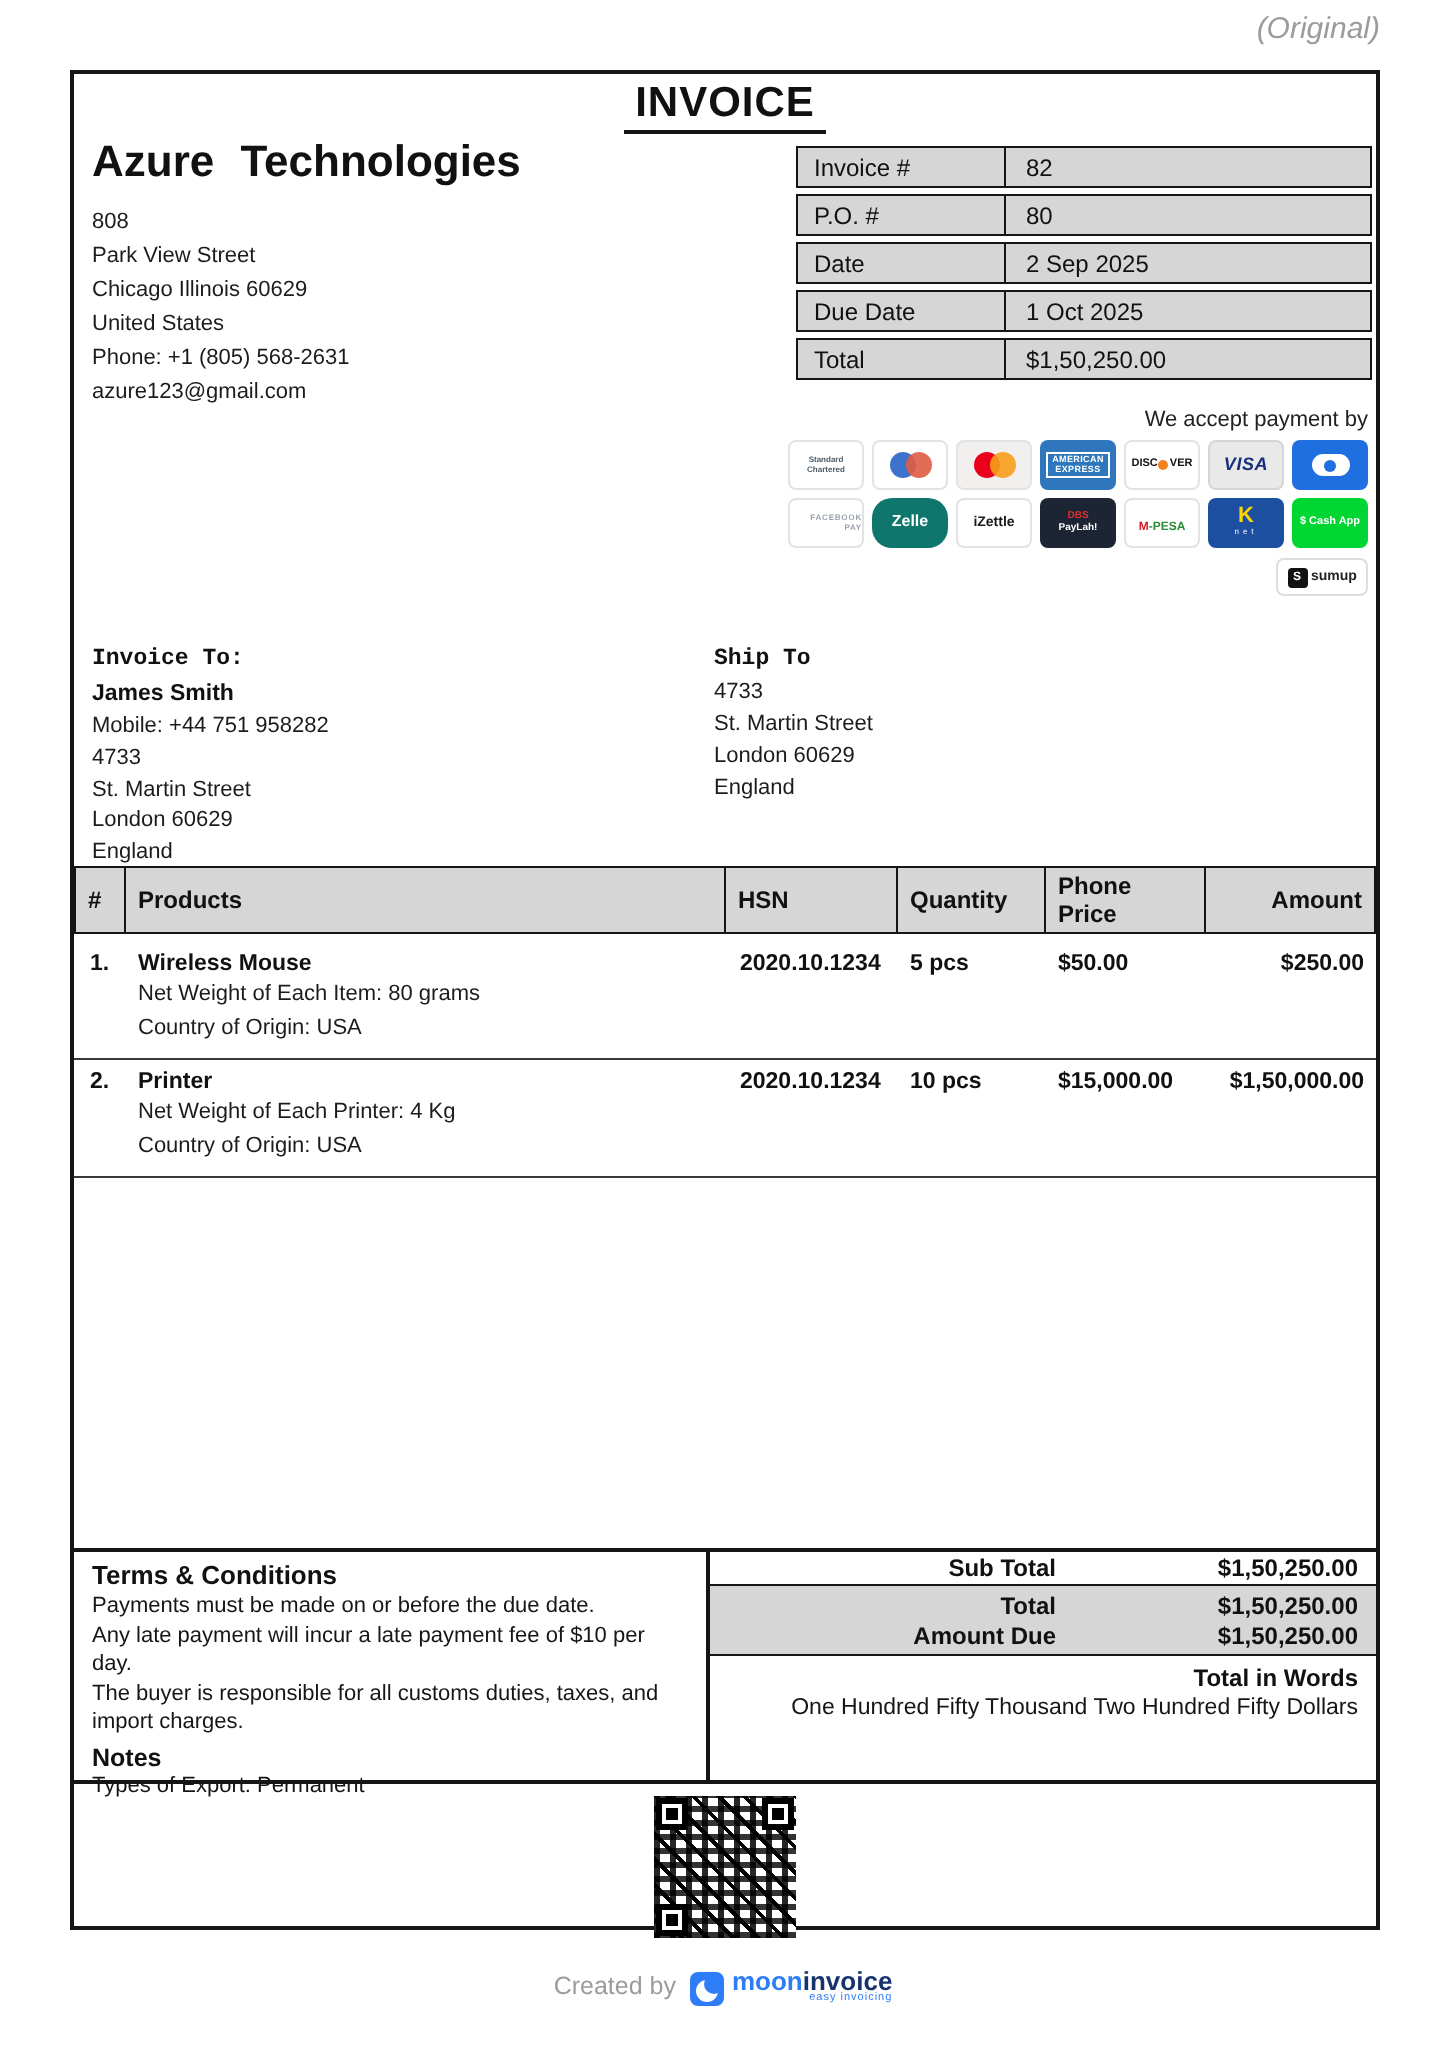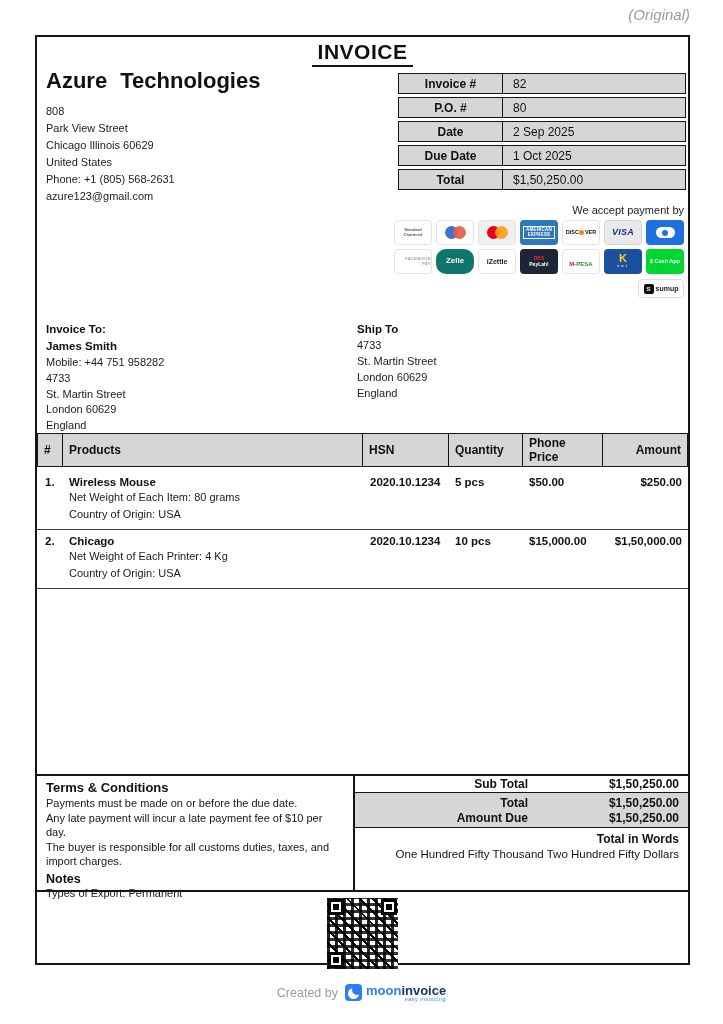--- a/index.html
+++ b/index.html
@@ -10,21 +10,21 @@
 
   .title-wrap { position:absolute; top:3px; left:0; width:100%; text-align:center; }
   .title { display:inline-block; font-size:21px; font-weight:bold; letter-spacing:.5px; border-bottom:2px solid #151515; padding:0 6px 1px; }
 
   .company { position:absolute; left:9px; top:31px; width:340px; }
   .company .name { font-size:22px; font-weight:bold; word-spacing:7px; margin-bottom:9px; }
   .company .line { font-size:11px; line-height:1.55; color:#1c1c1c; }
 
   .meta { position:absolute; top:33px; right:2px; width:288px; border-collapse:separate; border-spacing:0 3px; }
   .meta td { border:1.5px solid #151515; background:#d6d6d6; height:21px; font-size:12px; padding:1px 8px; }
-  .meta td.lbl { width:104px; font-weight:bold; text-align:center; border-right:none; }
+  .meta td.lbl { width:104px; font-weight:normal; text-align:left; border-right:none; }
   .meta td.val { text-align:left; padding-left:10px; border-left:1.5px solid #151515; }
 
   .payments { position:absolute; top:167px; right:4px; width:292px; text-align:right; }
   .payments .heading { font-size:11px; color:#222; margin-bottom:4px; }
   .badges { display:flex; flex-wrap:wrap; gap:4px; justify-content:flex-end; }
   .badge { width:38px; height:25px; border-radius:4px; border:1px solid #e3e3e3; background:#fff;
            display:flex; flex-direction:column; align-items:center; justify-content:center; overflow:hidden; line-height:1.05; }
   .badge.flat { border:none; }
   .sumup-row { display:flex; justify-content:flex-end; margin-top:5px; }
 
@@ -49,21 +49,21 @@
   .knet-k { color:#ffd400; font-size:11px; font-weight:bold; line-height:.9; }
   .knet-net { color:#fff; font-size:4px; letter-spacing:2px; }
   .cash-t { font-size:5.5px; font-weight:bold; color:#fff; }
   .sumup-badge { width:46px; height:19px; border:1px solid #ddd; border-radius:4px; background:#fff; display:flex; align-items:center; justify-content:center; gap:2px; }
   .sumup-sq { width:10px; height:10px; background:#111; border-radius:2px; color:#fff; font-size:6px; font-weight:bold; display:flex; align-items:center; justify-content:center; }
   .sumup-t { font-size:7px; font-weight:bold; color:#222; }
 
   .addresses { position:absolute; top:286px; left:0; width:100%; }
   .addr-left { position:absolute; left:9px; top:0; width:300px; }
   .addr-right { position:absolute; left:320px; top:0; width:300px; }
-  .addr-label { font-size:11.5px; font-weight:bold; margin-bottom:3px; }
+  .addr-label { font-size:11.5px; font-weight:bold; margin-bottom:3px;font-family:Liberation Mono, monospace; }
   .addr-name { font-size:11.5px; font-weight:bold; line-height:1.45; }
   .addr-line { font-size:11px; line-height:1.45; color:#1c1c1c; }
 
   .products { position:absolute; top:396px; left:0; width:100%; }
   .ptable { width:100%; border-collapse:separate; border-spacing:0; table-layout:fixed; }
   .ptable th { background:#d6d6d6; border:1.5px solid #151515; border-left:none; font-size:12px; text-align:left; height:23px; padding:2px 6px; }
   .ptable th:first-child { border-left:1px solid #151515; }
   .ptable th.r { text-align:right; }
   .col-num{width:26px;} .col-prod{width:300px;} .col-hsn{width:86px;} .col-qty{width:74px;} .col-up{width:80px;} .col-amt{width:85px;}
   .prow { position:relative; border-bottom:1px solid #3a3a3a; display:flex; padding:5px 0 6px; }
@@ -99,21 +99,21 @@
         repeating-linear-gradient(90deg, rgba(0,0,0,.85) 0 3px, transparent 3px 8px),
         repeating-linear-gradient(0deg, rgba(0,0,0,.8) 0 3px, transparent 3px 7px),
         repeating-linear-gradient(45deg, #000 0 2px, transparent 2px 9px);
         background-color:#fff; }
   .qr .f { position:absolute; width:16px; height:16px; border:3px solid #000; background:#fff; }
   .qr .f::after { content:""; position:absolute; inset:2px; background:#000; }
   .f.tl { top:1px; left:1px; } .f.tr { top:1px; right:1px; } .f.bl { bottom:1px; left:1px; }
 
   .footer { position:absolute; top:984px; left:0; width:723px; display:flex; align-items:center; justify-content:center; gap:7px; }
   .created-by { font-size:12.5px; color:#9b9b9b; }
-  .logo { display:flex; align-items:flex-start; gap:4px; }
+  .logo { display:flex; align-items:flex-end; gap:4px; }
   .logo-icon { width:17px; height:17px; background:#2f7df6; border-radius:4px; position:relative; overflow:hidden; }
   .logo-icon::after { content:""; position:absolute; width:11px; height:11px; border-radius:50%; background:#fff; left:3px; top:4px; }
   .logo-icon::before { content:""; position:absolute; width:10px; height:10px; border-radius:50%; background:#2f7df6; left:7px; top:1px; z-index:1; }
   .wordmark { line-height:1; }
   .wm-top { font-size:13px; font-weight:bold; }
   .wm-moon { color:#2f7df6; } .wm-invoice { color:#16336e; }
   .wm-tag { font-size:5.5px; color:#2f7df6; text-align:right; letter-spacing:.5px; }
 </style>
 </head>
 <body>
@@ -275,21 +275,21 @@
         <div class="pdetail">Country of Origin: USA</div>
       </div>
       <div class="cell hsn">2020.10.1234</div>
       <div class="cell qty">5 pcs</div>
       <div class="cell up">$50.00</div>
       <div class="cell amt">$250.00</div>
     </div>
     <div class="prow">
       <div class="cell num">2.</div>
       <div class="cell prod">
-        <div class="pname">Chicago</div>
+        <div class="pname">Printer</div>
         <div class="pdetail">Net Weight of Each Printer: 4 Kg</div>
         <div class="pdetail">Country of Origin: USA</div>
       </div>
       <div class="cell hsn">2020.10.1234</div>
       <div class="cell qty">10 pcs</div>
       <div class="cell up">$15,000.00</div>
       <div class="cell amt">$1,50,000.00</div>
     </div>
   </div>
 

